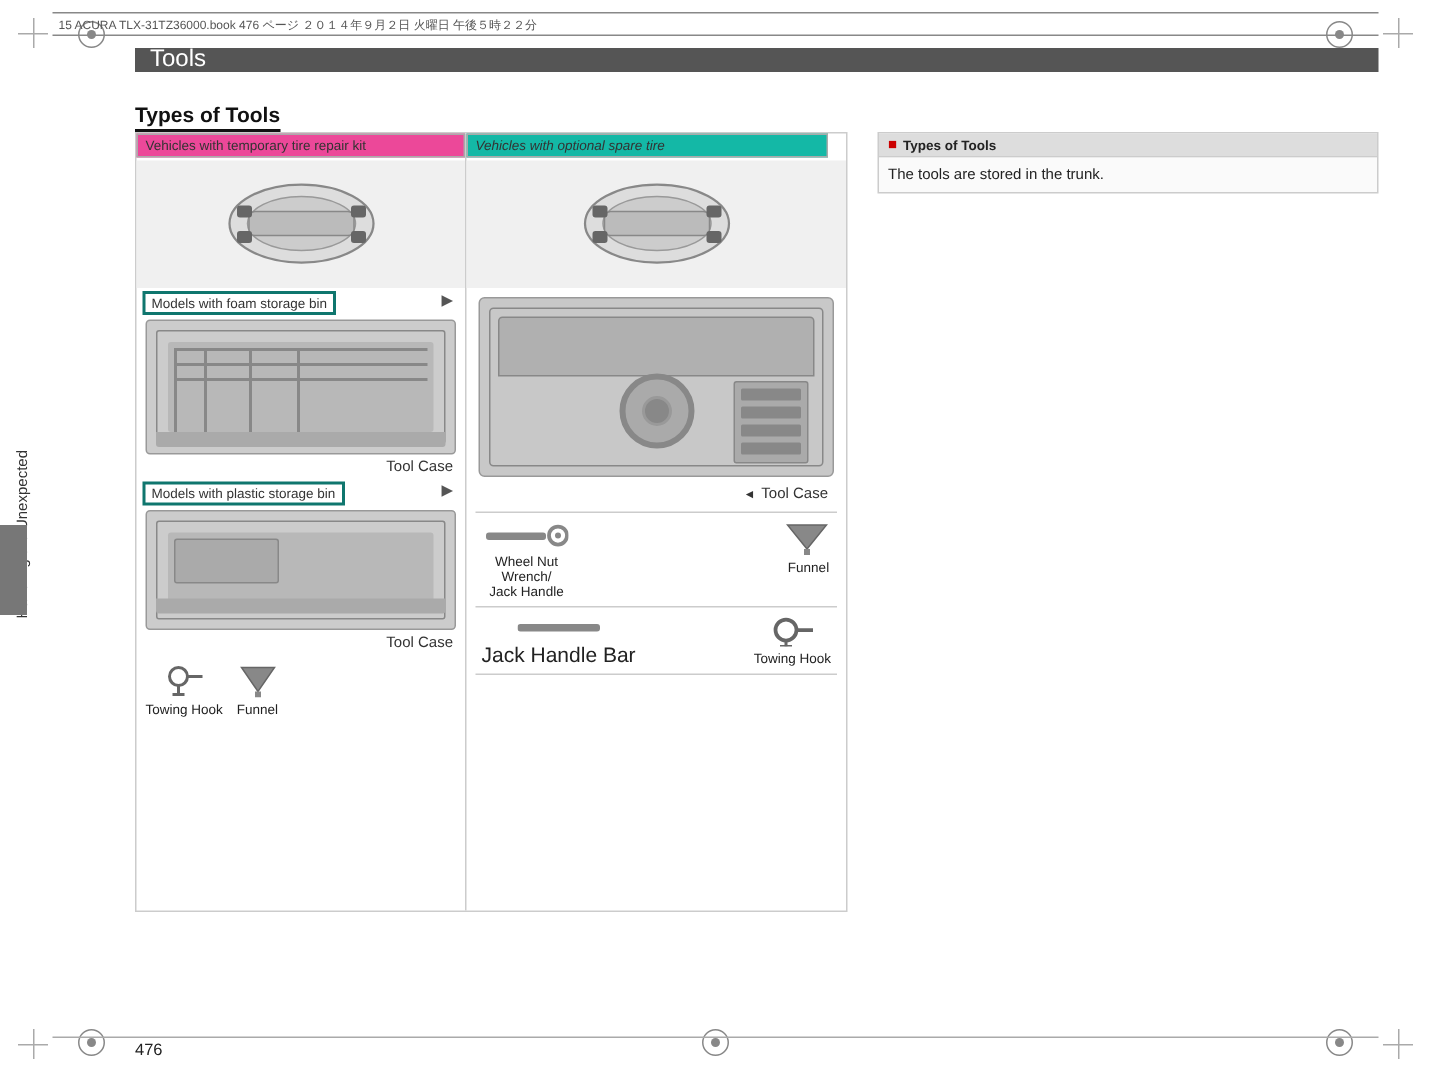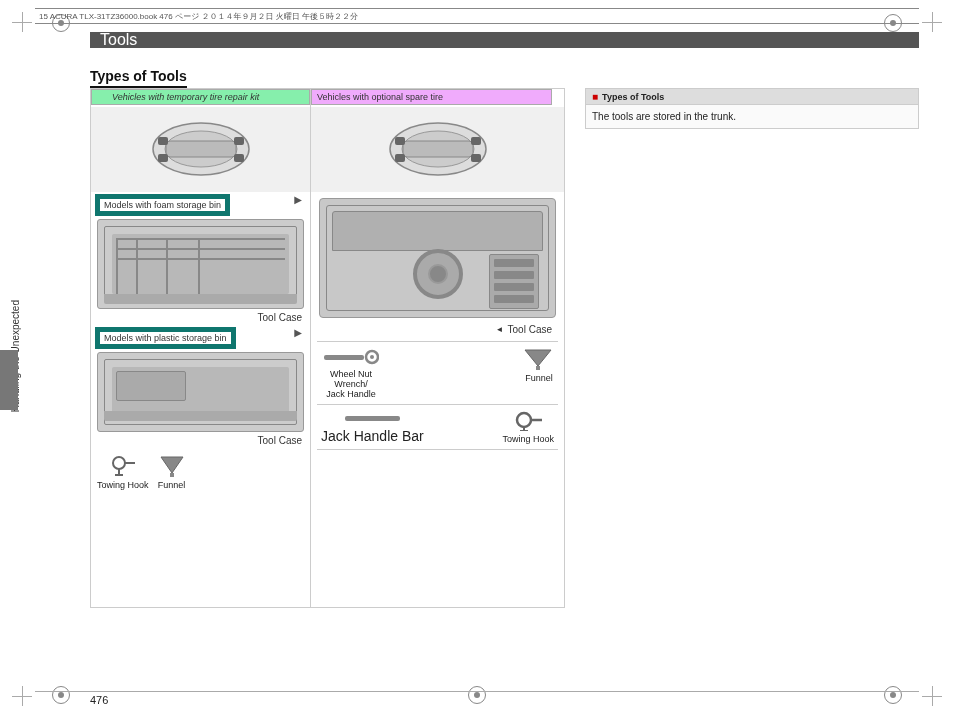--- a/index.html
+++ b/index.html
@@ -142,53 +142,53 @@
     
     .left-panel {
       position: absolute;
       top: 0;
       left: 0;
       width: 220px;
       height: 100%;
       border-right: 1px solid #ccc;
     }
     .left-panel-header {
-      background: #86efac;
+      background: #ec4899;
       border: 1px solid #aaa;
-      padding: 2px 20px;
+      padding: 2px 5px;
       font-size: 9px;
       color: #333;
       position: absolute;
-      top: 0; left: 0; right: 0; font-style: italic;
+      top: 0; left: 0; right: 0;
     }
 
     
     .right-panel {
       position: absolute;
       top: 0;
       left: 220px;
       right: 0;
       height: 100%;
     }
     .right-panel-header {
-      background: #f0abfc;
+      background: #14b8a6;
       border: 1px solid #aaa;
       padding: 2px 5px;
       font-size: 9px;
       color: #333;
       position: absolute;
-      top: 0; left: 0; right: 12px;
+      top: 0; left: 0; right: 12px; font-style: italic;
     }
 
     
     .sub-label {
       font-size: 9px;
       color: #333;
       background: rgba(255,255,255,0.8);
-      border: 5px solid #0f766e;
+      border: 2px solid #0f766e;
       padding: 1px 4px;
       display: inline-block;
     }
 
     
     .caption {
       font-size: 10px;
       color: #333;
       text-align: right;
       padding-right: 8px;

